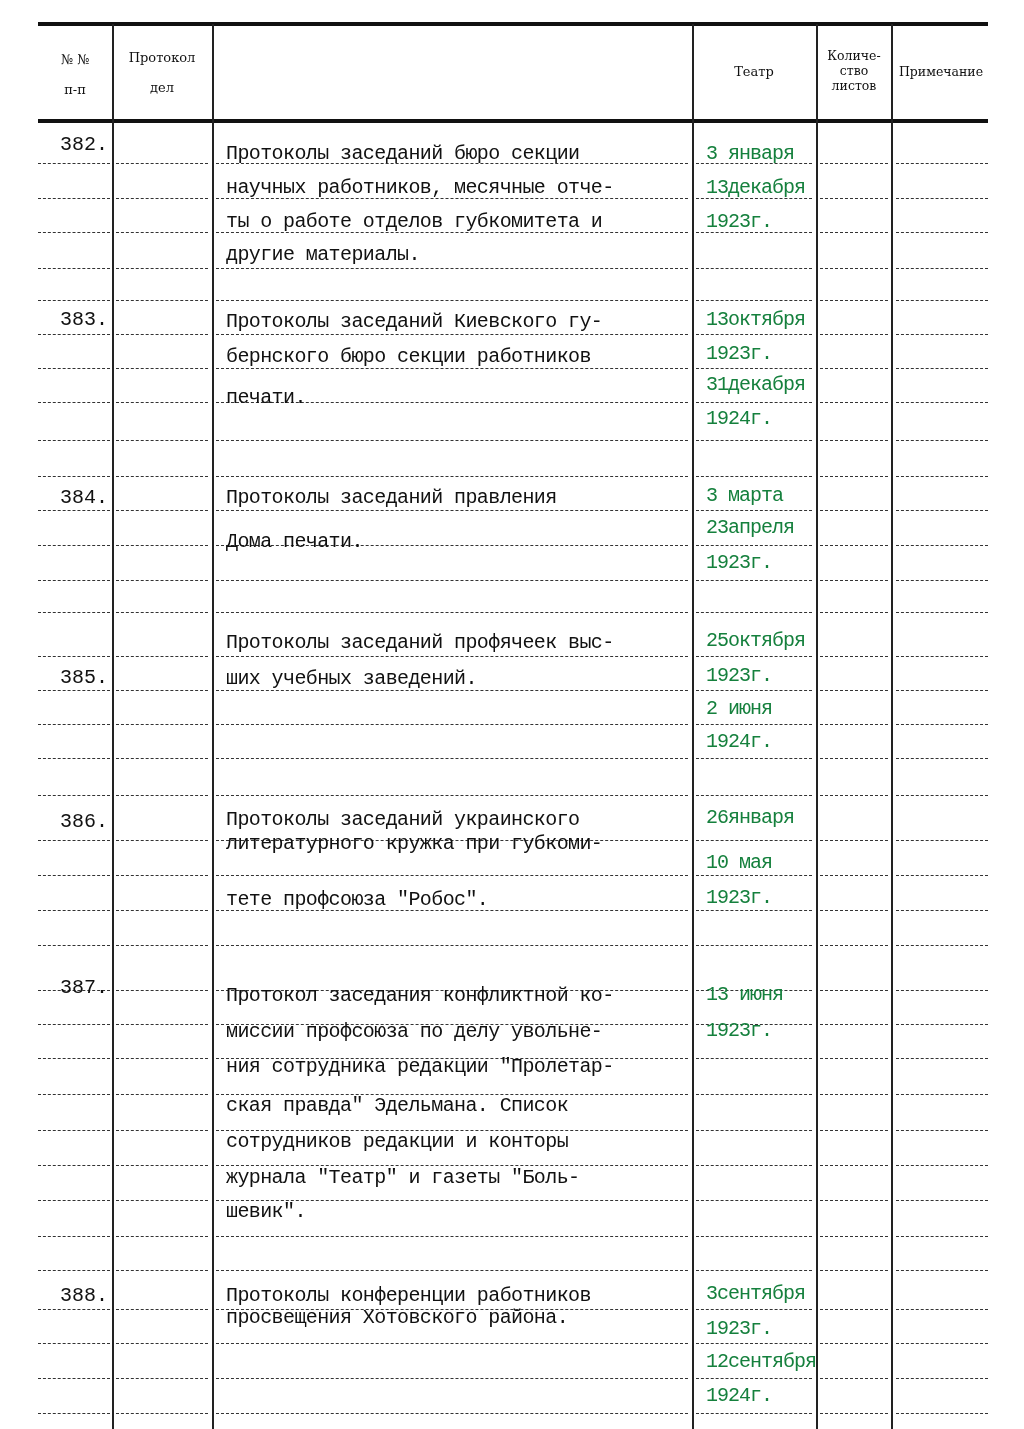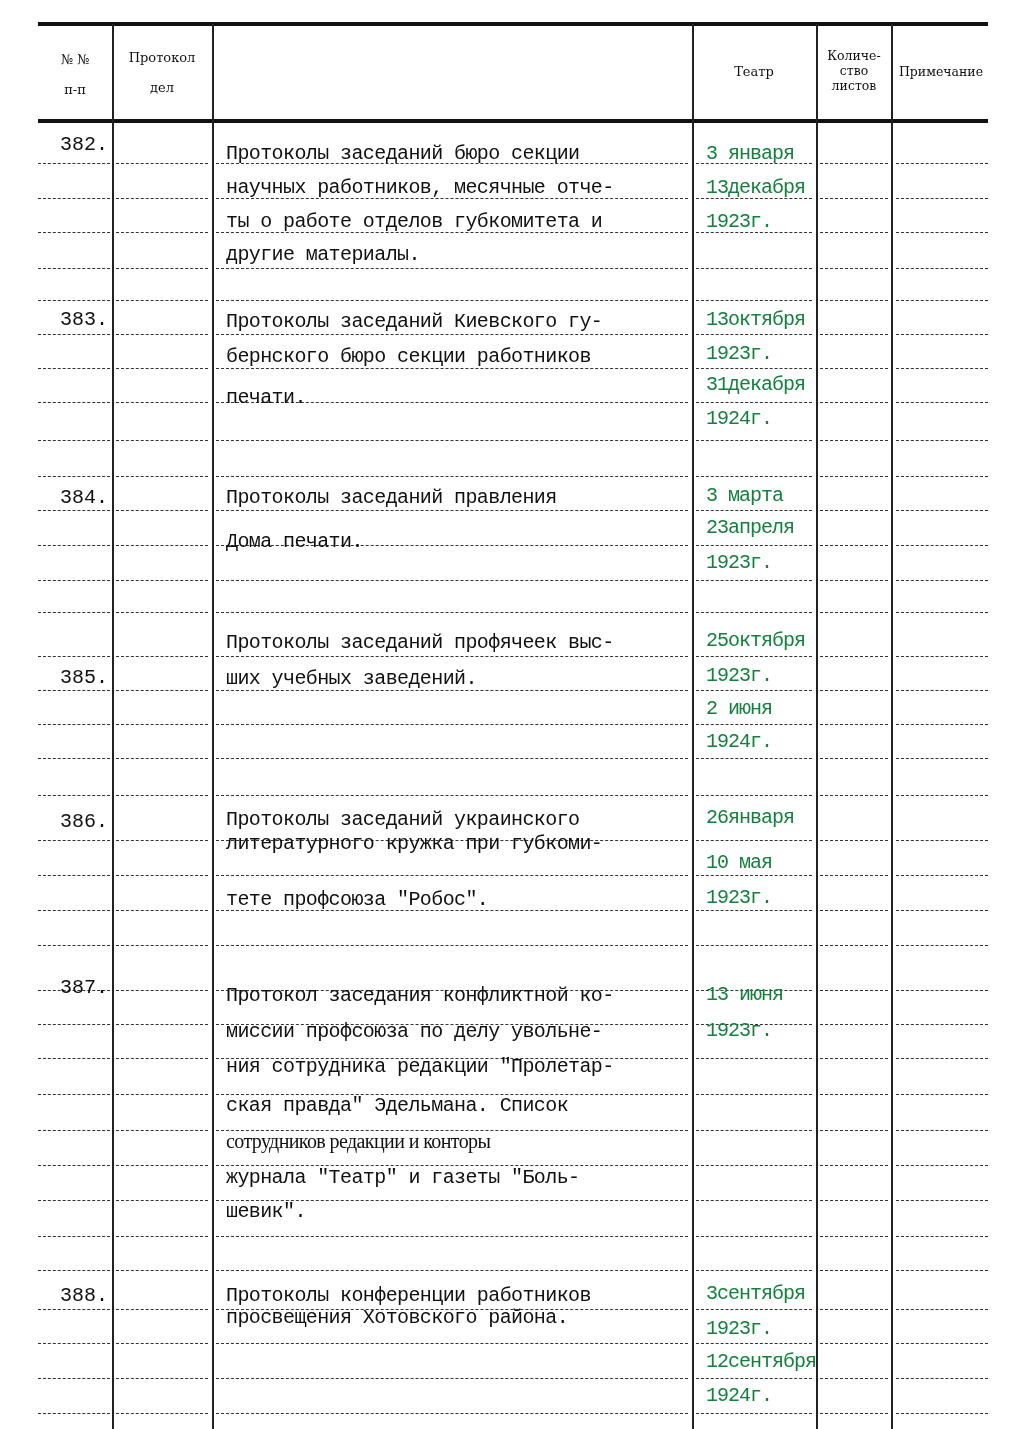--- a/index.html
+++ b/index.html
@@ -312,21 +312,21 @@
     <div class="date-line" style="top:851px;">10 мая</div>
     <div class="date-line" style="top:886px;">1923г.</div>
   </div>
 
   <div>
     <div class="num" style="left:38px; top:976px;">387.</div>
     <div class="title-line" style="top:984px;">Протокол заседания конфликтной ко-</div>
     <div class="title-line" style="top:1020px;">миссии профсоюза по делу увольне-</div>
     <div class="title-line" style="top:1055px;">ния сотрудника редакции "Пролетар-</div>
     <div class="title-line" style="top:1094px;">ская правда" Эдельмана. Список</div>
-    <div class="title-line" style="top:1130px;font-family:Liberation Serif, serif;">сотрудников редакции и конторы</div>
+    <div class="title-line" style="top:1130px;">сотрудников редакции и конторы</div>
     <div class="title-line" style="top:1166px;">журнала "Театр" и газеты "Боль-</div>
     <div class="title-line" style="top:1200px;">шевик".</div>
     <div class="date-line" style="top:983px;">13 июня</div>
     <div class="date-line" style="top:1019px;">1923г.</div>
   </div>
 
   <div>
     <div class="num" style="left:38px; top:1284px;">388.</div>
     <div class="title-line" style="top:1284px;">Протоколы конференции работников</div>
     <div class="title-line" style="top:1306px;">просвещения Хотовского района.</div>

